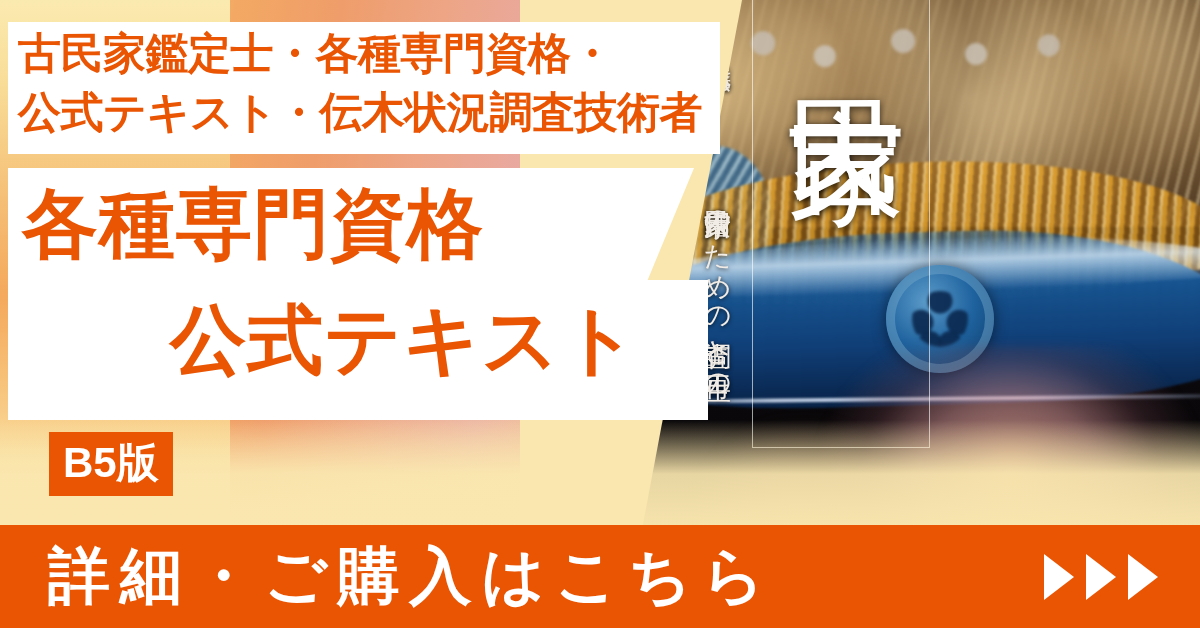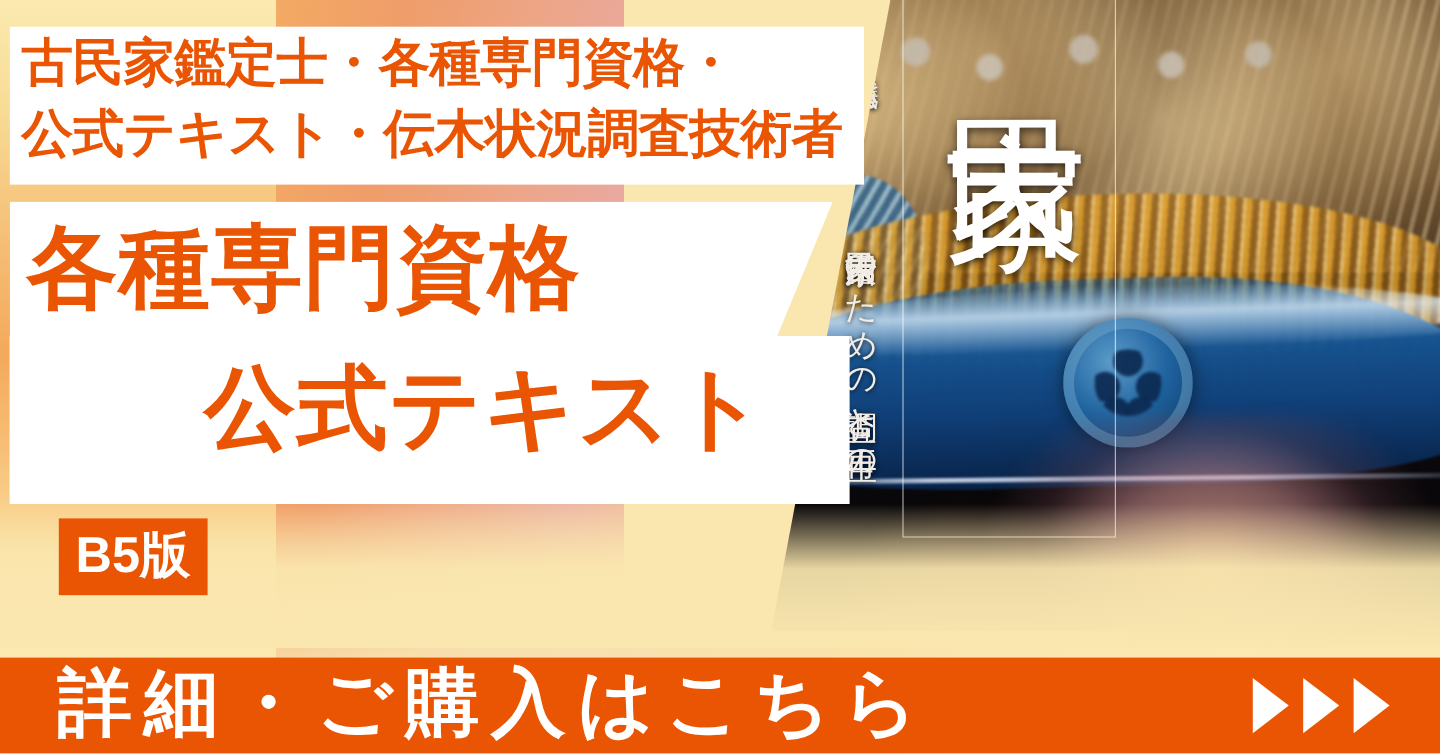--- a/index.html
+++ b/index.html
@@ -254,21 +254,21 @@
   }
   .price{
     position:absolute;left:178px;top:434px;
     color:#ea5504;font-weight:400;font-size:50px;line-height:1;
     letter-spacing:0px;white-space:nowrap;
     font-family:"Liberation Sans","DejaVu Sans",sans-serif;
   }
 
   
   .cta{
-    position:absolute;left:0;bottom:0;width:1200px;height:80px;
+    position:absolute;left:0;bottom:0;width:1200px;height:103px;
     background:#ea5504;display:flex;align-items:center;text-decoration:underline;
   }
   .cta-text{
     position:absolute;left:48px;top:50%;transform:translateY(-52%);
     color:#fff;font-weight:700;font-size:62px;line-height:1;
     letter-spacing:10px;white-space:nowrap;
     font-family:"Liberation Sans","DejaVu Sans",sans-serif;
   }
   .arrows{
     position:absolute;right:42px;top:50%;transform:translateY(-50%);

